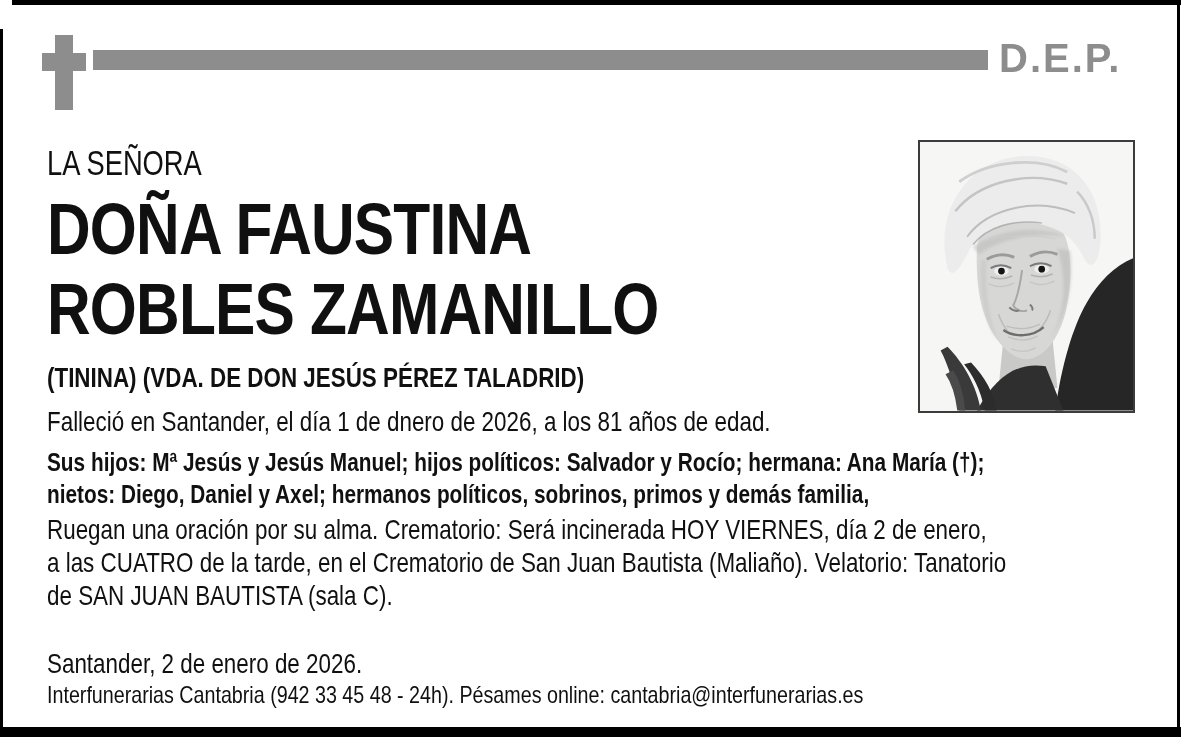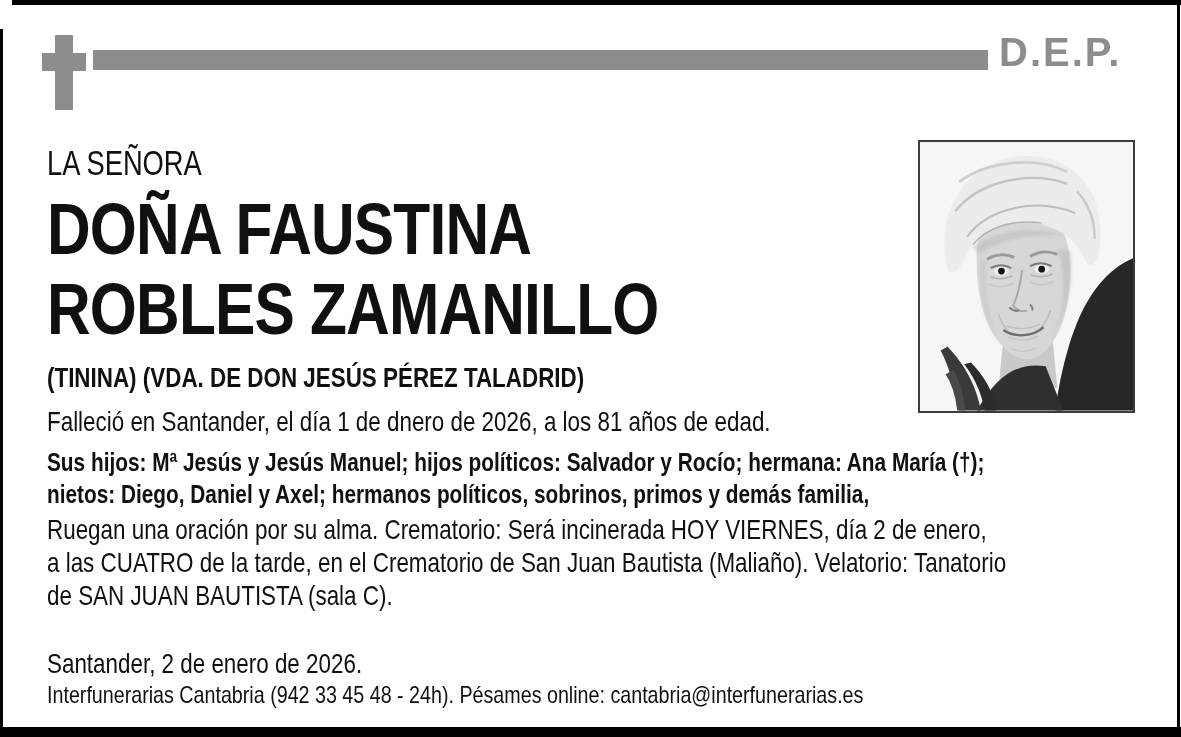--- a/index.html
+++ b/index.html
@@ -12,21 +12,21 @@
   .b-top{left:12px;top:0;right:0;height:5px;}
   .b-left{left:0;top:29px;width:3px;bottom:0;}
   .b-right{right:1px;top:0;width:3px;bottom:0;}
   .b-bottom{left:0;right:0;bottom:0;height:10px;}
 
   
   .cross{position:absolute;left:42px;top:35px;width:44px;height:75px;}
   .cross .v{position:absolute;left:13px;top:0;width:18px;height:75px;background:var(--color-accent_gray,#8d8d8d);}
   .cross .h{position:absolute;left:0;top:18px;width:44px;height:18px;background:var(--color-accent_gray,#8d8d8d);}
   .rule{position:absolute;left:93px;top:50px;width:895px;height:20px;background:var(--color-accent_gray,#8d8d8d);}
-  .dep{position:absolute;left:999px;top:30px;font-size:40px;font-weight:700;letter-spacing:2px;
+  .dep{position:absolute;left:999px;top:36px;font-size:40px;font-weight:700;letter-spacing:2px;
        color:var(--color-accent_gray,#8d8d8d);white-space:nowrap;}
 
   
   .t{position:absolute;left:47px;transform-origin:0 0;white-space:nowrap;color:var(--color-text,#101010);}
   .honorific{top:143px;font-size:35px;font-weight:500;transform:scaleX(0.78);}
   .name{top:189px;font-size:72px;line-height:80px;font-weight:700;letter-spacing:-1px;transform:scaleX(0.84);}
   .alias{top:362px;font-size:28px;font-weight:700;transform:scaleX(0.80);}
   .death{top:406px;font-size:28px;transform:scaleX(0.80);}
   .family{top:446px;font-size:26px;line-height:32px;font-weight:700;transform:scaleX(0.80);}
   .service{top:513px;font-size:28px;line-height:33px;transform:scaleX(0.80);}

